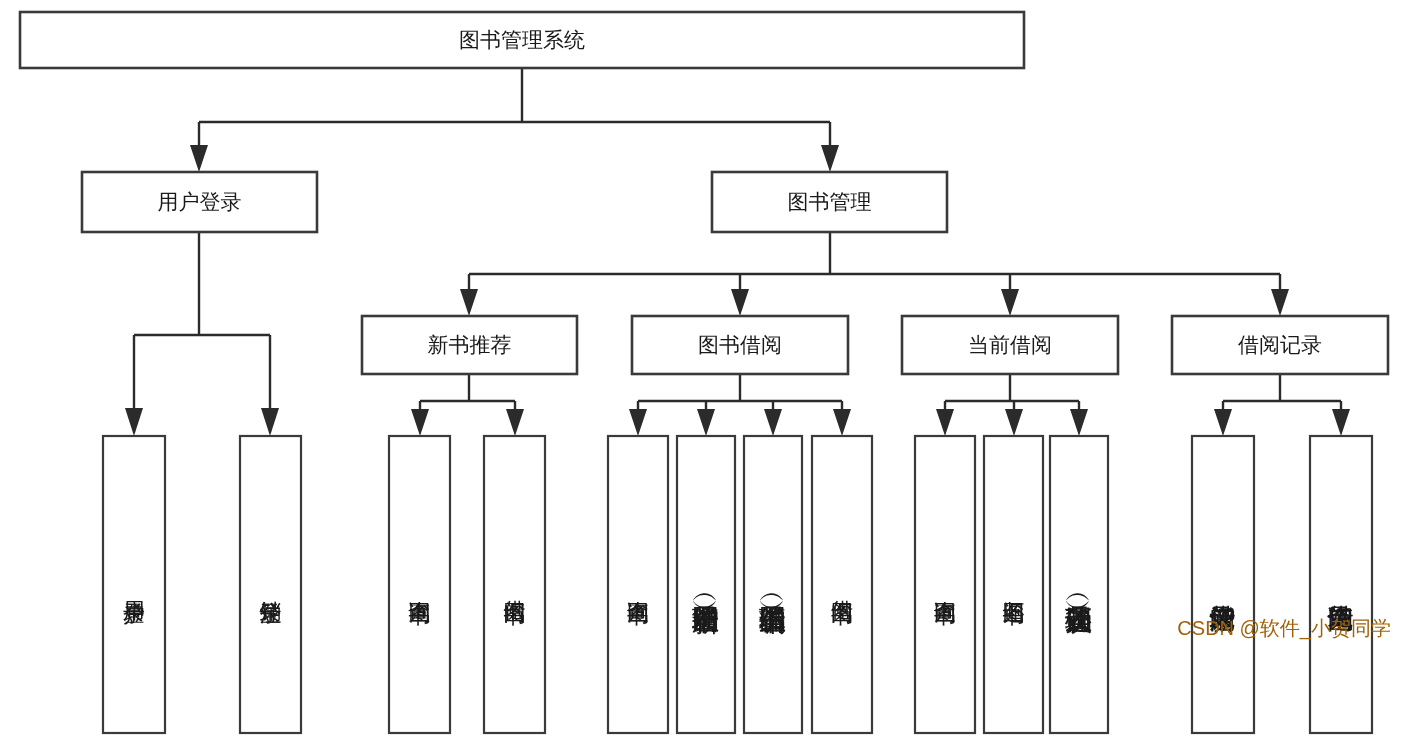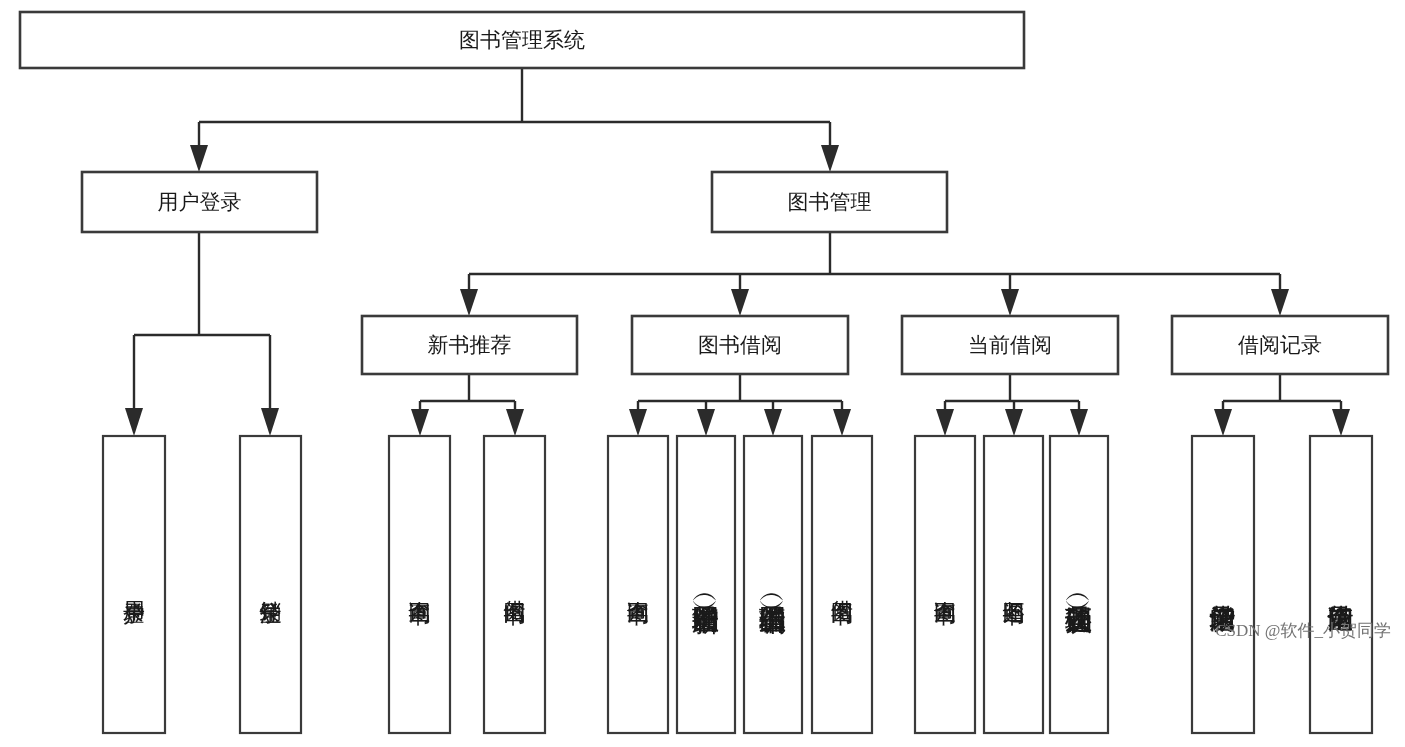--- a/index.html
+++ b/index.html
@@ -64,23 +64,23 @@
     align-items: center;
     justify-content: center;
     white-space: nowrap;
     letter-spacing: 1px;
     pointer-events: none;
   }
   .watermark {
     position: absolute;
     right: 14px;
     bottom: 4px;
-    font-family: Liberation Serif, serif;
-    font-size: 17px;
-    color: #737373;
+    font-family: Liberation Sans, sans-serif;
+    font-size: 20px;
+    color: #a16207;
     white-space: nowrap;
     user-select: none;
   }
 </style>
 </head>
 <body>
 
 <div id="diagram-root">
 
   <svg id="flow" viewBox="0 0 1405 747">

